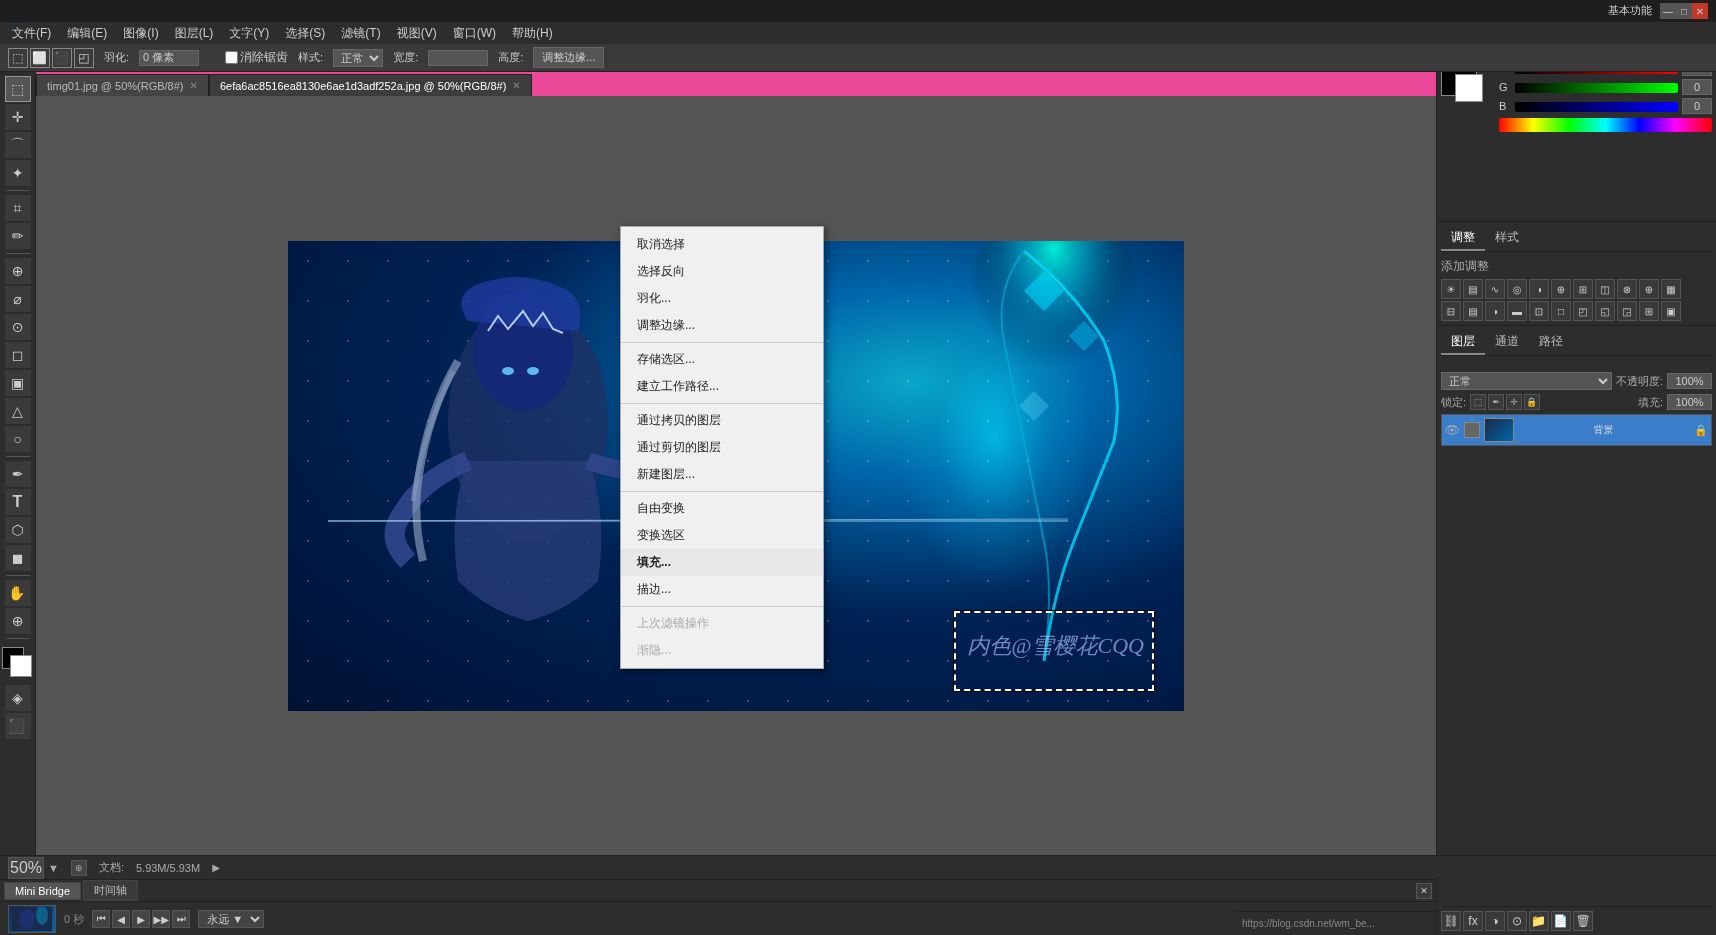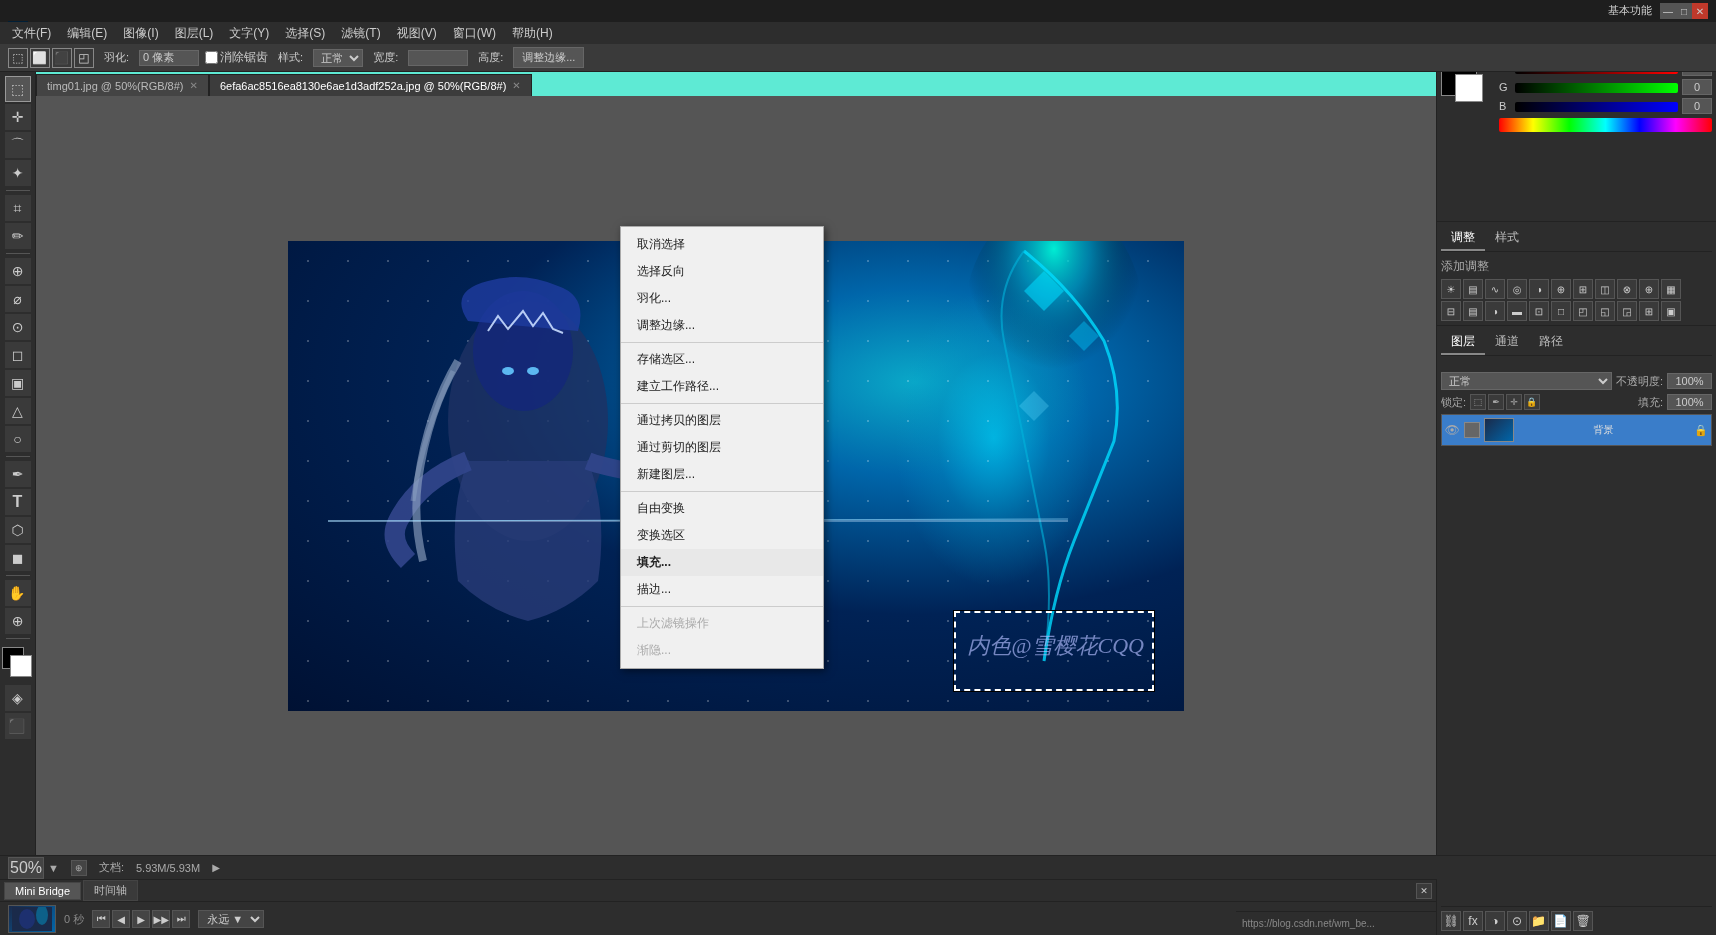--- a/index.html
+++ b/index.html
@@ -127,21 +127,21 @@
       border: 1px solid #666;
       color: #ccc;
       font-size: 11px;
       padding: 1px 3px;
     }
 
     
     #tab-bar {
       width: calc(100% - 36px - 280px);
       height: 24px;
-      background: #5eead4;
+      background: #ec4899;
       display: flex;
       align-items: flex-end;
       position: absolute;
       top: 72px;
       left: 36px;
       z-index: 100;
     }
     .tab {
       height: 22px;
       background: #444;
@@ -655,21 +655,21 @@
 
 <div id="options-bar">
   <div style="display:flex;align-items:center;gap:2px;">
     <div style="width:20px;height:20px;border:1px solid #888;background:#3a3a3a;display:flex;align-items:center;justify-content:center;">⬚</div>
     <div style="width:20px;height:20px;border:1px solid #888;background:#3a3a3a;display:flex;align-items:center;justify-content:center;">⬜</div>
     <div style="width:20px;height:20px;border:1px solid #888;background:#3a3a3a;display:flex;align-items:center;justify-content:center;">⬛</div>
     <div style="width:20px;height:20px;border:1px solid #888;background:#3a3a3a;display:flex;align-items:center;justify-content:center;">◰</div>
   </div>
   <span class="opt-item">羽化:</span>
   <input class="opt-input" value="0 像素" style="">
-  <label style="display:flex;align-items:center;gap:2px;">
+  <label style="display:flex;align-items:center;gap:2px;margin-left:20px;">
     <input type="checkbox" style="">
     <span>消除锯齿</span>
   </label>
   <span class="opt-item">样式:</span>
   <select class="opt-select">
     <option>正常</option>
   </select>
   <span class="opt-item">宽度:</span>
   <input class="opt-input" value="" style="">
   <span class="opt-item">高度:</span>

